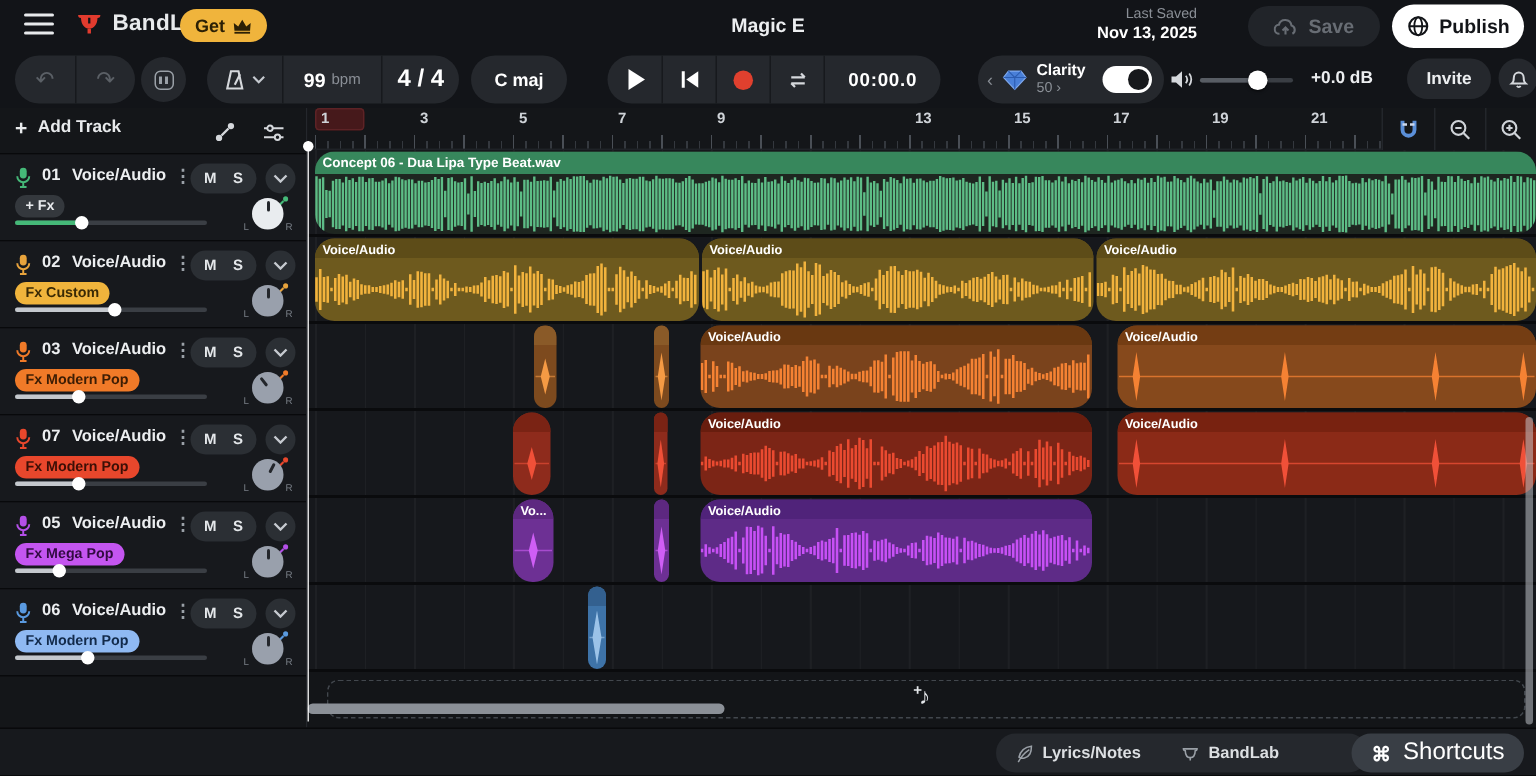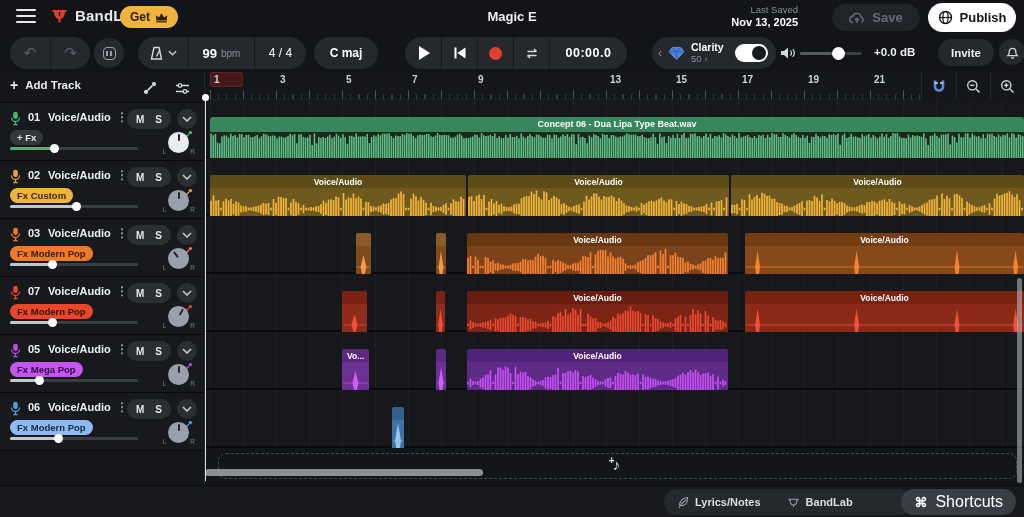--- a/index.html
+++ b/index.html
@@ -29,21 +29,21 @@
   .undo-pill .seg{width:40px;font-size:15px;color:#5b6066;}
   .circlebtn{position:absolute;top:4px;width:30px;height:30px;border-radius:50%;background:#25282d;display:flex;align-items:center;justify-content:center;cursor:pointer;}
   .padsbtn{left:94px;}
   .padsicon{width:13px;height:13px;border:1.6px solid #9aa0a7;border-radius:4px;display:flex;align-items:center;justify-content:center;gap:2px;}
   .padsicon i{width:1.8px;height:5px;background:#9aa0a7;}
   .tempo-pill{left:138px;width:168px;}
   .seg-metro{width:50px;gap:4px;}
   .seg-bpm{width:66px;gap:4px;}
   .bpmnum{font-size:13px;font-weight:800;color:#fff;}
   .bpmunit{font-size:10px;color:#8a8f96;}
-  .seg-sig{width:52px;font-size:12px;font-weight:400;color:#fff;}
+  .seg-sig{width:52px;font-size:16px;font-weight:700;color:#fff;}
   .key-pill{left:314px;width:64px;justify-content:center;font-size:12px;font-weight:800;color:#fff;cursor:pointer;}
   .transport-pill{left:405px;width:222px;}
   .tbtn{width:36px;}
   .timeseg{width:78px;font-family:"Liberation Mono",monospace;font-size:12.5px;font-weight:700;color:#fff;letter-spacing:.5px;}
   .play-tri{width:0;height:0;border-left:11px solid #fff;border-top:7px solid transparent;border-bottom:7px solid transparent;margin-left:3px;}
   .recdot{width:13px;height:13px;border-radius:50%;}
   .clarity-pill{left:652px;width:124px;gap:6px;padding:0 8px 0 6px;cursor:pointer;}
   .collapse{color:#8a8f96;font-size:12px;}
   .claritytxt{line-height:11px;flex:1;}
   .claritytxt .c1{font-size:10.5px;font-weight:800;color:#fff;}
@@ -92,21 +92,21 @@
   .timeline{position:relative;flex:1;background:#141619;overflow:hidden;}
   .ruler{position:relative;height:28px;background:#141619;border-bottom:1px solid #1f2227;cursor:pointer;}
   .loopstub{position:absolute;left:5px;top:0;width:33px;height:15px;background:#46191b;border-radius:3px;box-shadow:inset 0 0 0 1px #5d2326;}
   .barlab{position:absolute;top:2px;font-size:10px;font-weight:700;color:#cfd3d8;}
   .ticks-q{position:absolute;left:5px;right:0;bottom:0;height:5px;background:repeating-linear-gradient(90deg,#34383e 0 1px,transparent 1px 8.25px);}
   .ticks-b{position:absolute;left:5px;right:0;bottom:0;height:9px;background:repeating-linear-gradient(90deg,#4a4f56 0 1px,transparent 1px 33px);}
   .rtools{position:absolute;right:0;top:0;bottom:-1px;display:flex;background:#141619;border-left:1px solid #23262b;z-index:5;}
   .rtool{width:34px;display:flex;align-items:center;justify-content:center;border-left:1px solid #23262b;cursor:pointer;}
   .rtool:first-child{border-left:none;}
   .lane{position:relative;height:58px;border-bottom:2px solid #0a0b0d;background:#16181c;background-image:repeating-linear-gradient(90deg,rgba(255,255,255,.035) 0 1px,transparent 1px 33px);background-position:5px 0;}
-  .clip{position:absolute;top:17px;height:55px;border-radius:3px;overflow:hidden;cursor:pointer;text-align:center;}
+  .clip{position:absolute;top:1px;height:55px;border-radius:13px;overflow:hidden;cursor:pointer;}
   .chd{height:13px;font-size:8.5px;font-weight:800;color:#fff;padding:2px 5px 0;white-space:nowrap;overflow:hidden;}
   .chd.big{height:15px;font-size:9px;}
   .clip svg{position:absolute;left:0;}
   
   .dropzone{position:relative;height:37px;background:#131518;}
   .dashrect{position:absolute;left:13px;right:7px;top:5px;height:26px;border:1px dashed #42474d;border-radius:8px;}
   .hscroll{position:absolute;left:0;width:278px;bottom:9px;height:7px;background:#8b9097;border-radius:4px;cursor:grab;z-index:4;}
   .addnote{position:absolute;left:50%;top:7px;transform:translateX(-50%);color:#e4e7ea;font-size:15px;font-weight:700;cursor:pointer;}
   .addnote sup{font-size:10px;margin-right:-2px;}
   .playhead{position:absolute;left:205px;top:22px;width:1px;height:387px;background:rgba(255,255,255,.85);z-index:6;pointer-events:none;}

